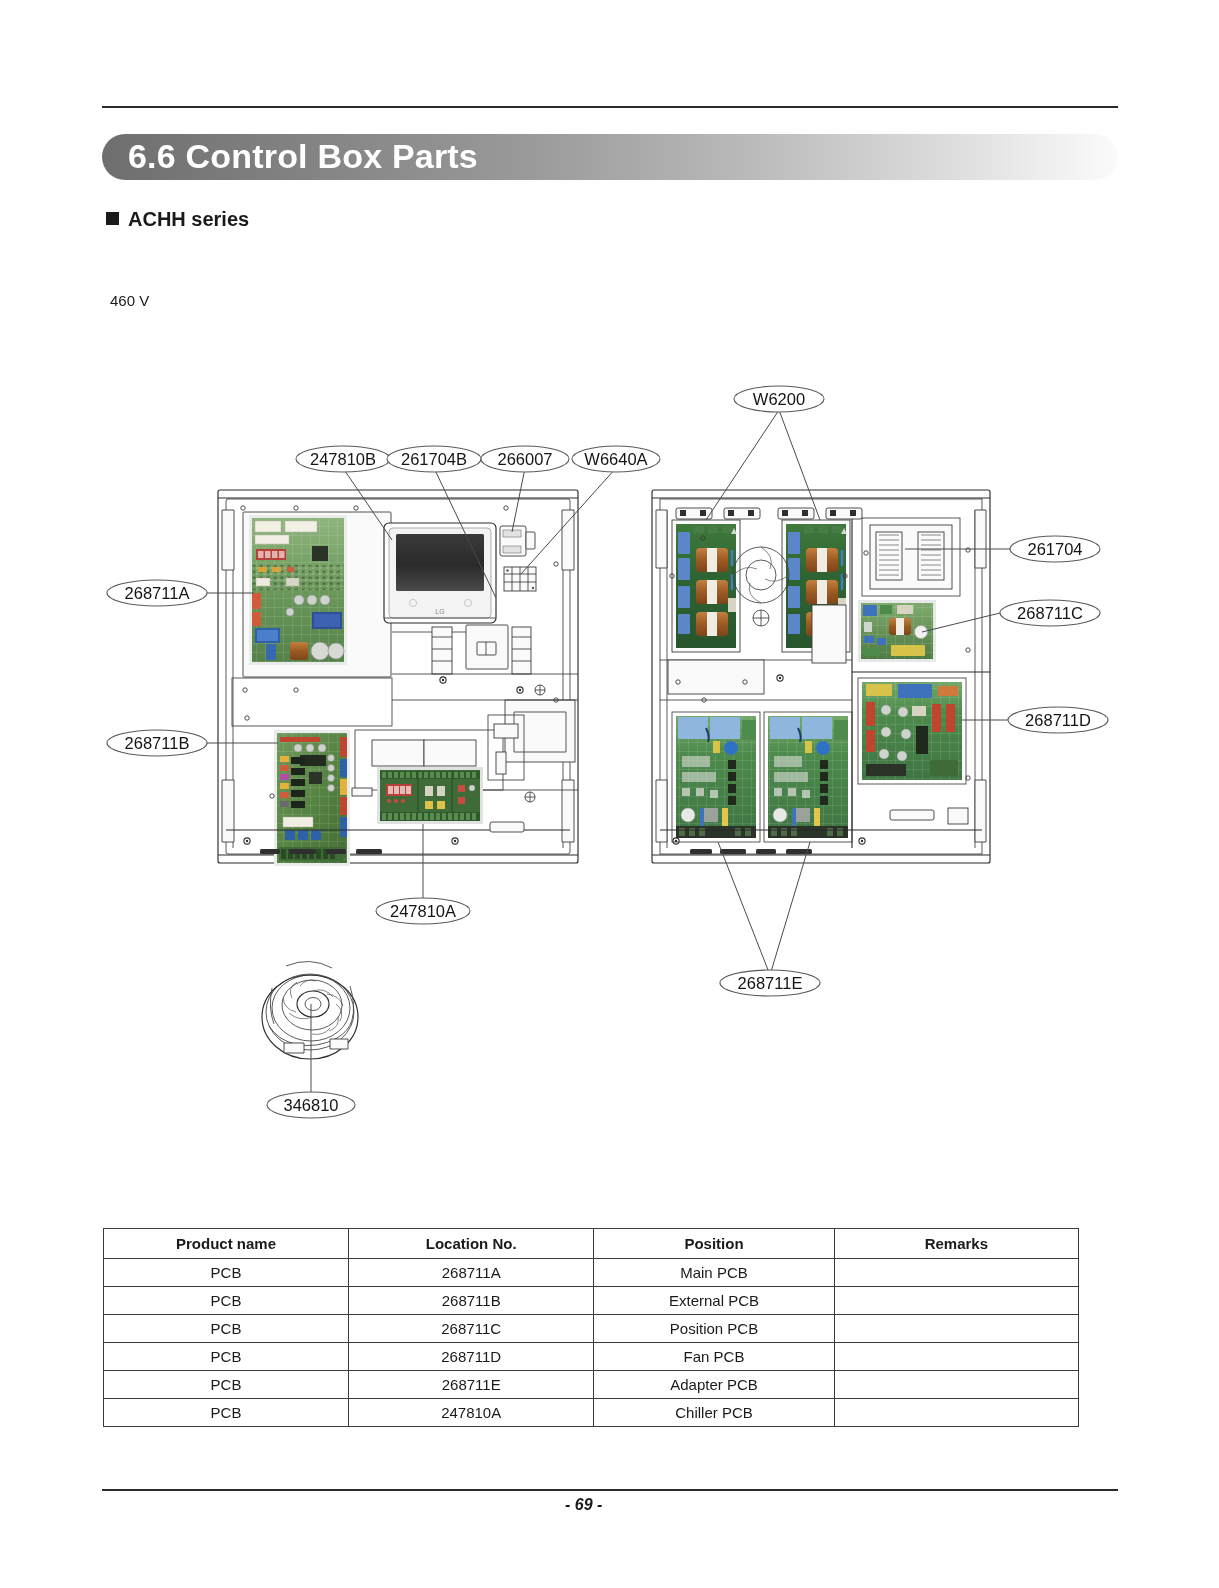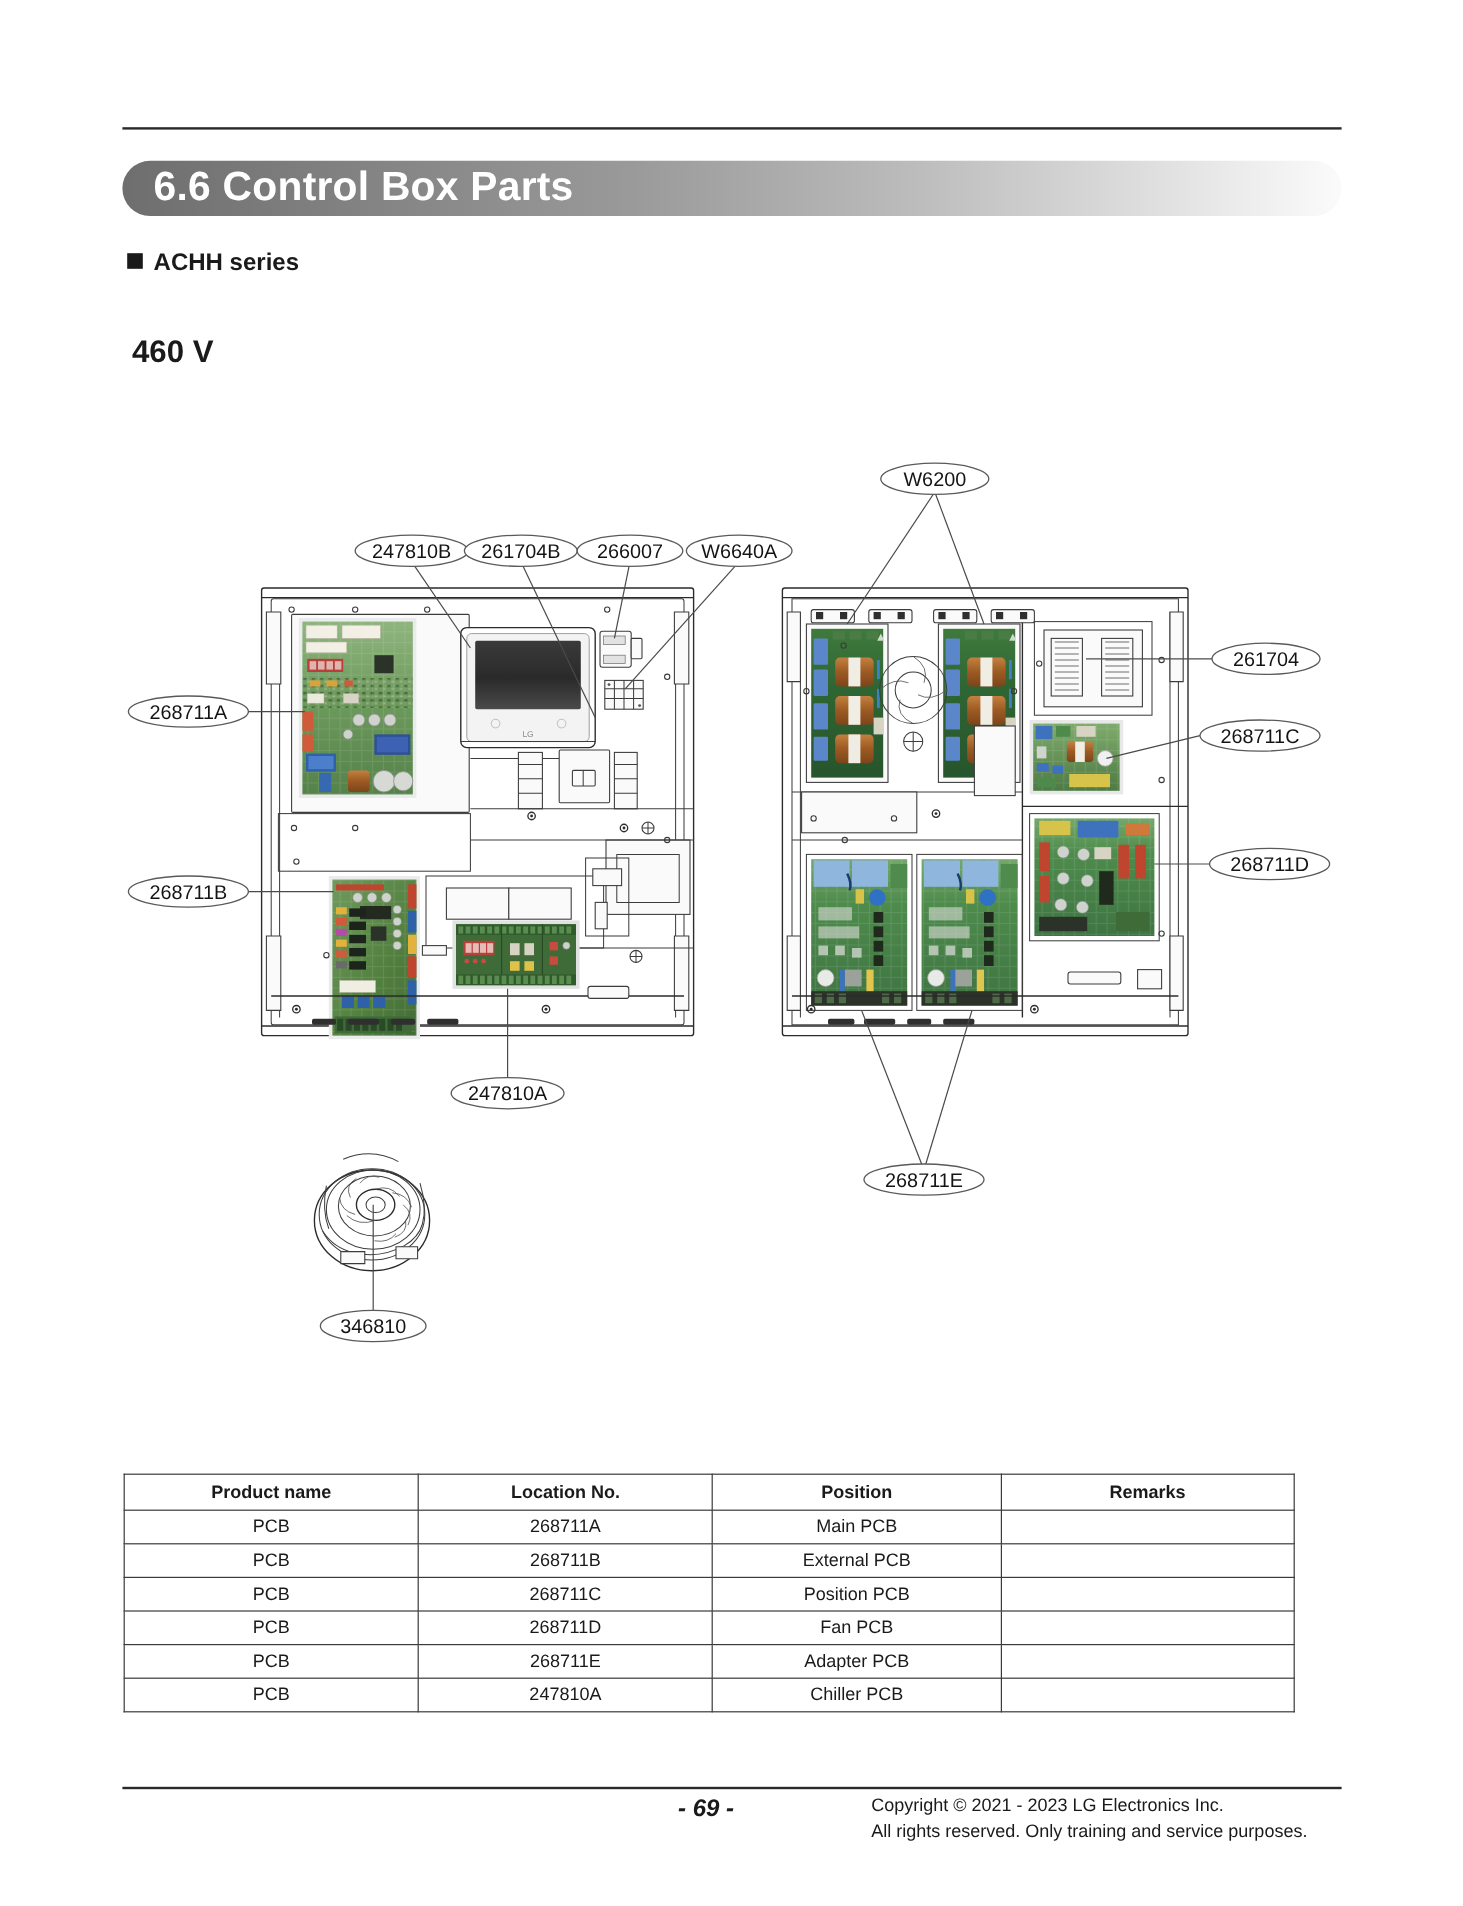--- a/index.html
+++ b/index.html
@@ -61,23 +61,23 @@
     display: inline-block;
     width: 13px;
     height: 13px;
     background: #1a1a1a;
     margin-right: 9px;
     vertical-align: 1px;
   }
   .voltage-line {
     position: absolute;
     left: 110px;
-    top: 278px;
-    font-size: 26px;
-    font-weight: bold;
+    top: 292px;
+    font-size: 15px;
+    font-weight: normal;
     white-space: nowrap;
   }
 
   
   #figure {
     position: absolute;
     left: 0;
     top: 360px;
     width: 1219px;
     height: 800px;
@@ -115,21 +115,21 @@
     left: 102px;
     top: 1489px;
     width: 1016px;
     height: 2px;
     background: #2a2a2a;
   }
   .page-number {
     position: absolute;
     left: 565px;
     top: 1496px;
-    font-size: 20px;
+    font-size: 16px;
     font-weight: bold;
     font-style: italic;
     white-space: nowrap;
   }
   .copyright {
     position: absolute;
     left: 726px;
     top: 1494px;
     font-size: 15px;
     line-height: 22px;
@@ -893,18 +893,14 @@
         <td>PCB</td>
         <td>247810A</td>
         <td>Chiller PCB</td>
         <td></td>
       </tr>
     </tbody>
   </table>
 
   <div class="footer-rule"></div>
   <div class="page-number">- 69 -</div>
-  <div class="copyright">
-    <div>Copyright © 2021 - 2023 LG Electronics Inc.</div>
-    <div>All rights reserved. Only training and service purposes.</div>
-  </div>
 
 </div>
 
 </body></html>

